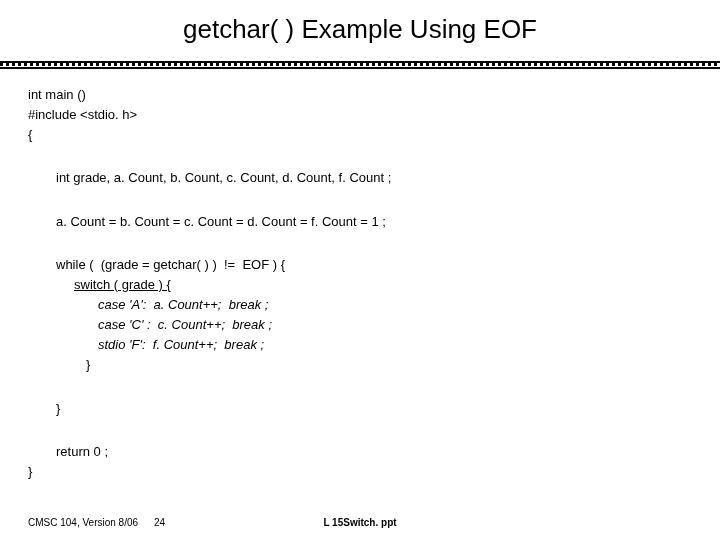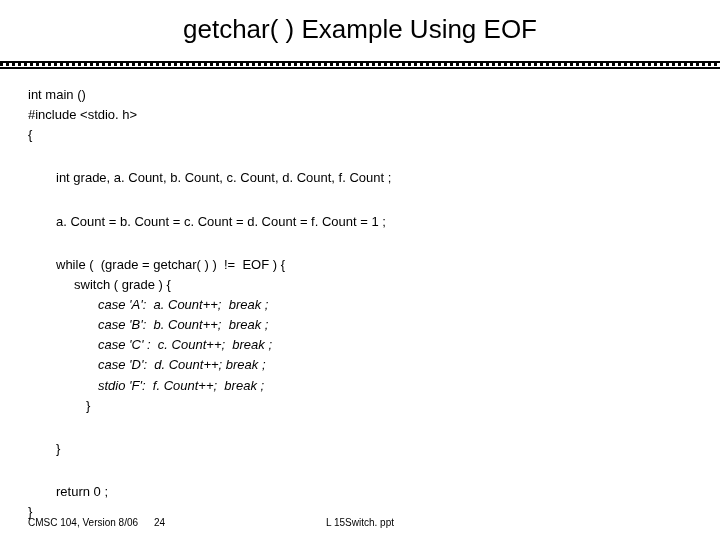--- a/index.html
+++ b/index.html
@@ -46,60 +46,59 @@
     background: #000;
   }
   .content {
     padding: 18px 28px 0 28px;
     font-size: 13px;
     line-height: 1.55;
     color: #000;
   }
   .code-line { white-space: pre; font-family: Arial, Helvetica, sans-serif; }
   .ind1 { padding-left: 28px; margin-top: 23px; }
-  .ind2 { padding-left: 46px; }
+  .ind2 { padding-left: 46px; text-decoration: underline; }
   .ind3 { padding-left: 70px; font-style: italic; }
   .ind4 { padding-left: 58px; }
   .footer {
     position: absolute;
     bottom: 12px;
     left: 0;
     right: 0;
     display: flex;
     justify-content: flex-start;
     align-items: center;
     padding: 0 28px;
     font-size: 10px;
     color: #000;
     gap: 16px;
   }
   .footer-center {
     position: absolute;
     left: 50%;
     transform: translateX(-50%);
+    font-weight: bold;
   }
 </style>
 </head>
 <body>
 
 <div class="title">getchar( ) Example Using EOF</div>
 <div class="divider"></div>
 
 <div class="content">
   <div class="code-line">int main ()</div>
   <div class="code-line">#include &lt;stdio. h&gt;</div>
   <div class="code-line">{</div>
   <div class="code-line ind1">int grade, a. Count, b. Count, c. Count, d. Count, f. Count ;</div>
   <div class="code-line ind1">a. Count = b. Count = c. Count = d. Count = f. Count = 1 ;</div>
   <div class="code-line ind1">while (  (grade = getchar( ) )  !=  EOF ) {</div>
   <div class="code-line ind2">switch ( grade ) {</div>
   <div class="code-line ind3">case 'A':  a. Count++;  break ;</div>
-  <div class="code-line ind3">case 'B':  b. Count++;  break ;</div>
   <div class="code-line ind3">case 'C' :  c. Count++;  break ;</div>
-  <div class="code-line ind3">case 'D':  d. Count++; break ;</div>
   <div class="code-line ind3">stdio 'F':  f. Count++;  break ;</div>
   <div class="code-line ind4">}</div>
   <div class="code-line ind1">}</div>
   <div class="code-line ind1">return 0 ;</div>
   <div class="code-line">}</div>
 </div>
 
 <div class="footer">
   <span>CMSC 104, Version 8/06</span>
   <span class="footer-center">L 15Switch. ppt</span>

